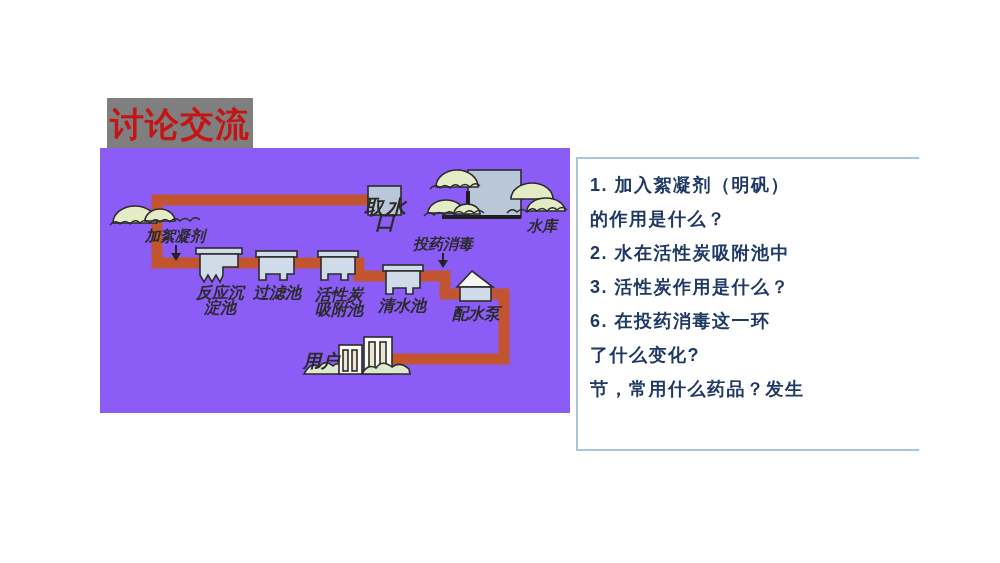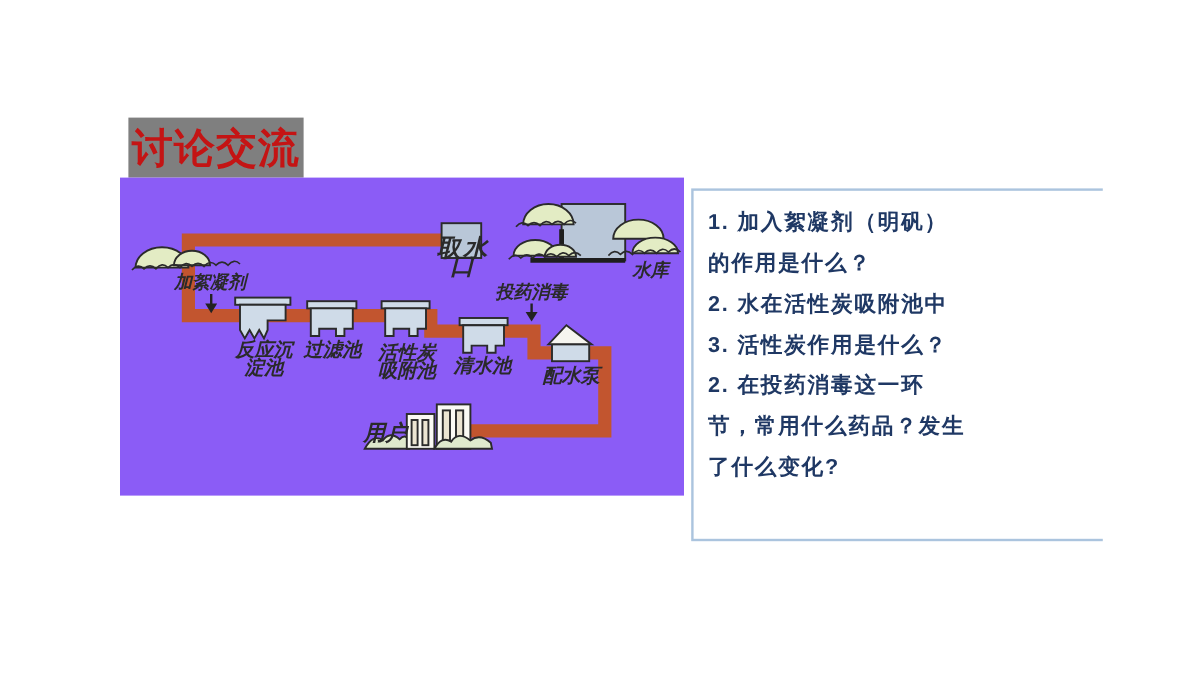--- a/index.html
+++ b/index.html
@@ -141,18 +141,18 @@
     <div class="dlabel" style="left:277px;top:150px;width:50px;">清水池</div>
     <div class="dlabel" style="left:349px;top:158px;width:54px;">配水泵</div>
     <div class="dlabel" style="left:203px;top:206px;width:36px;font-size:18px;">用户</div>
   </div>
 
   <div class="qbox">
     <div class="qline">1. 加入絮凝剂（明矾）</div>
     <div class="qline">的作用是什么？</div>
     <div class="qline">2. 水在活性炭吸附池中</div>
     <div class="qline">3. 活性炭作用是什么？</div>
-    <div class="qline">2. 在投药消毒这一环</div>
+    <div class="qline">6. 在投药消毒这一环</div>
+    <div class="qline">了什么变化?</div>
     <div class="qline">节，常用什么药品？发生</div>
-    <div class="qline">了什么变化?</div>
   </div>
 
 </div>
 
 </body></html>

